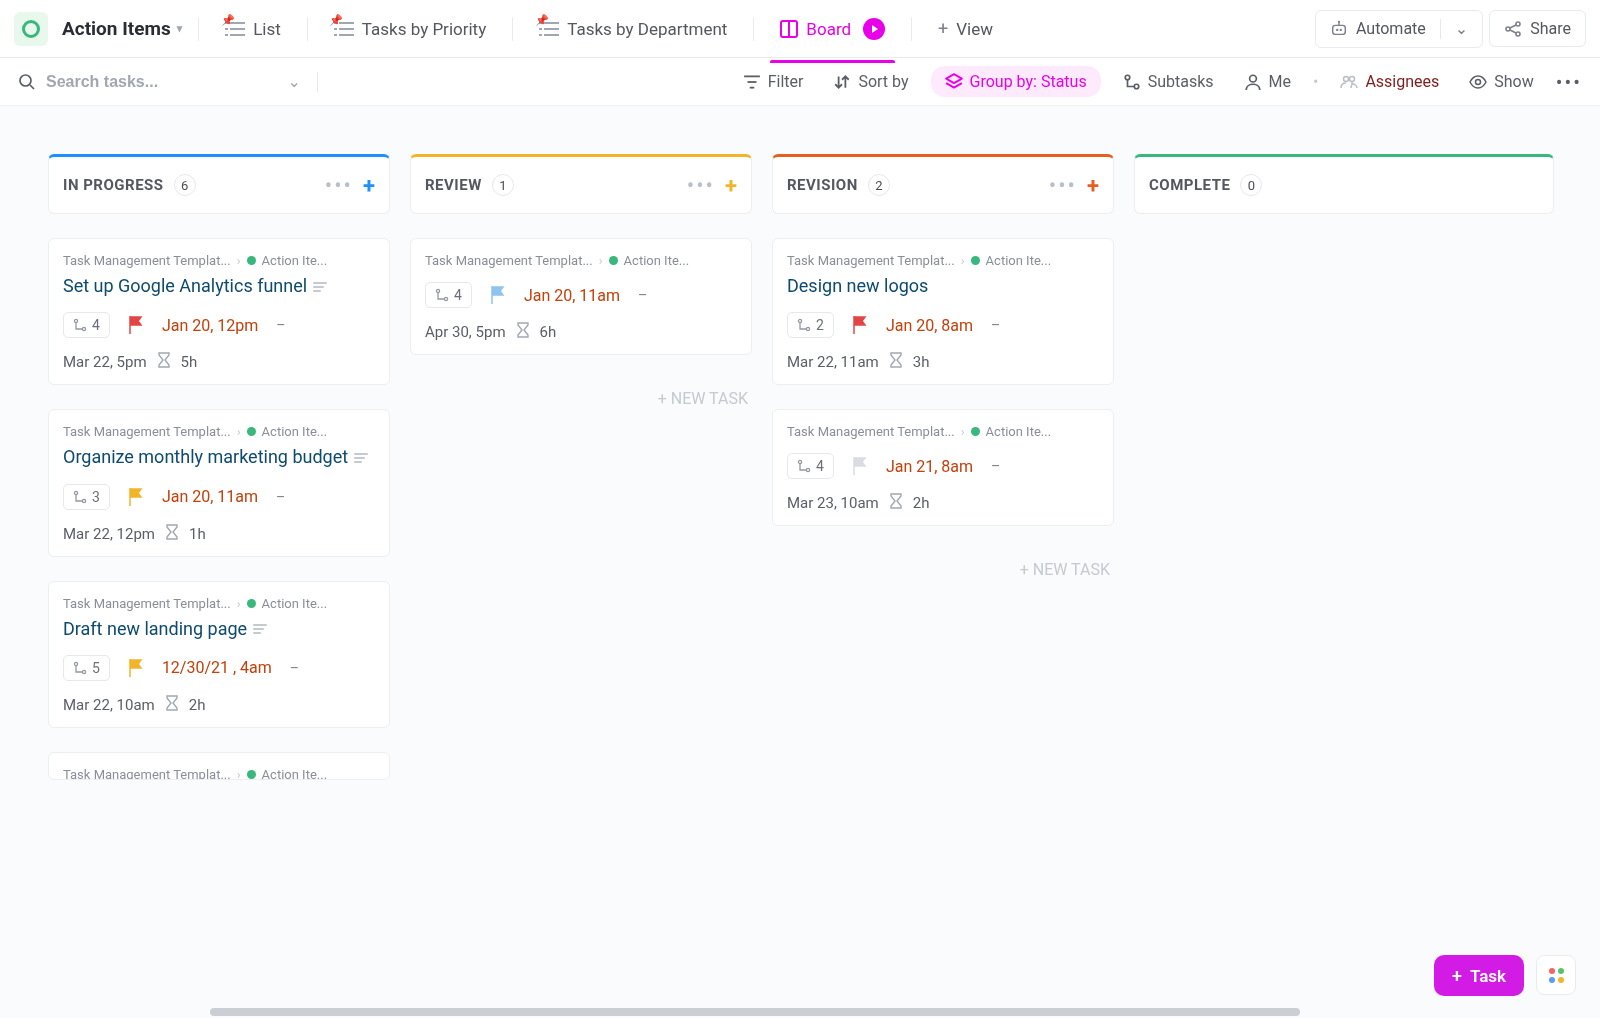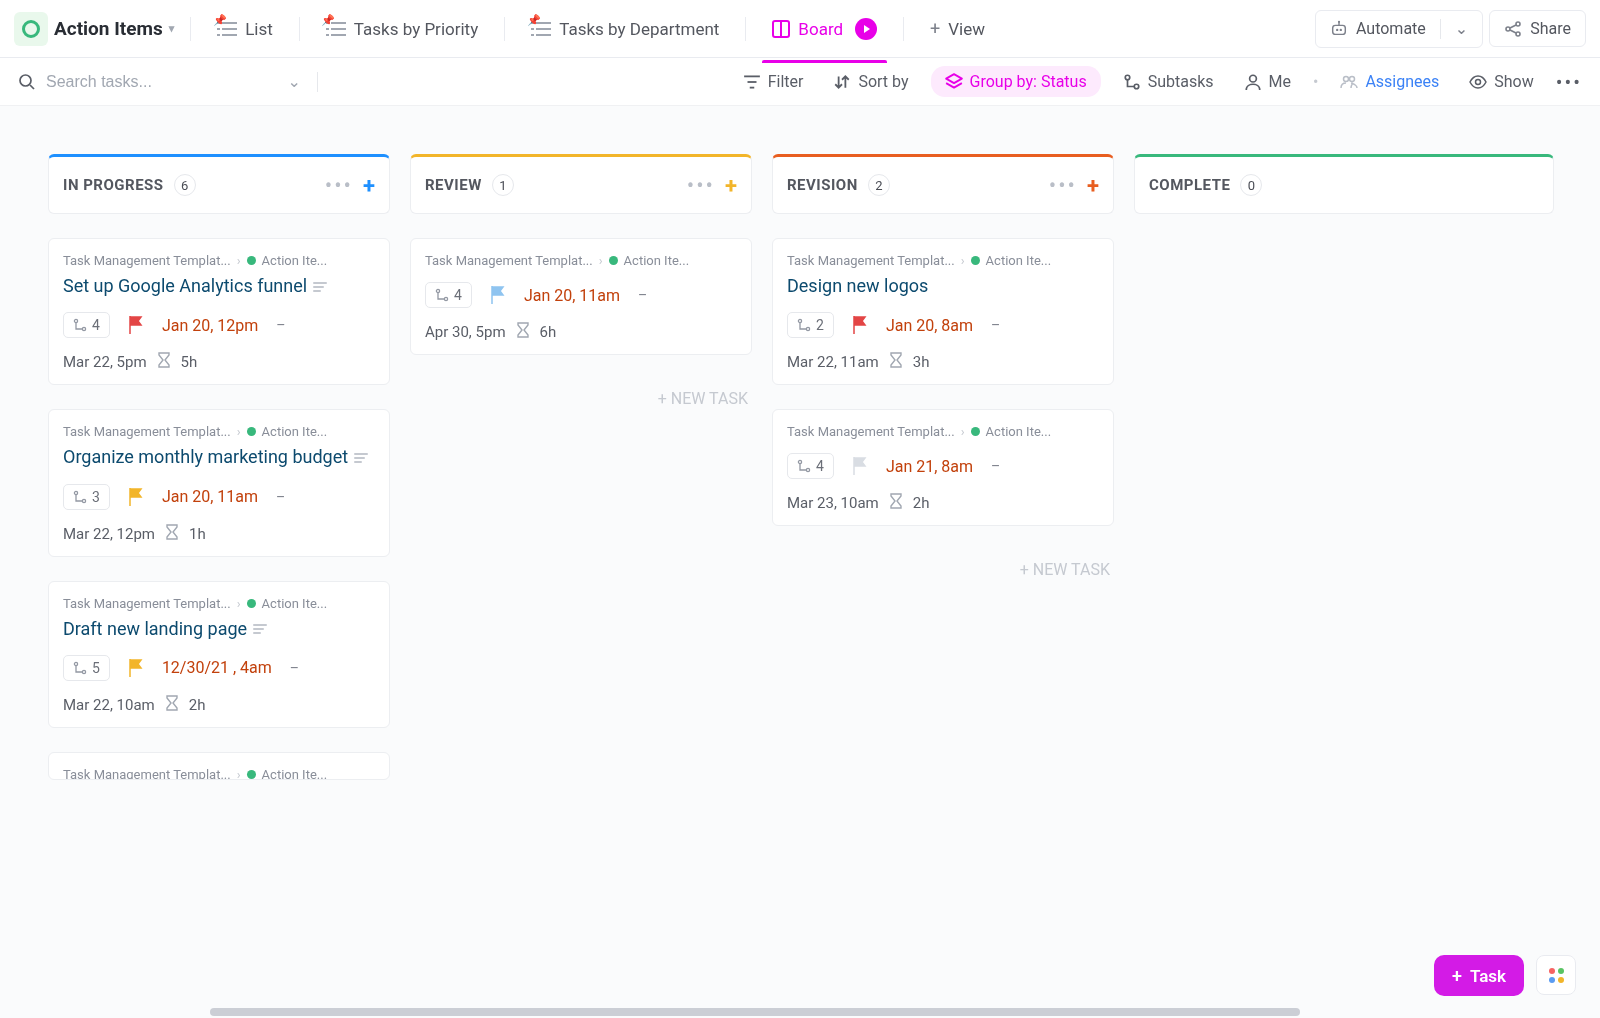--- a/index.html
+++ b/index.html
@@ -2,42 +2,42 @@
 <html><head>
 <meta charset="utf-8">
 <style>
 * { box-sizing: border-box; margin: 0; padding: 0; }
 body { font-family: -apple-system, BlinkMacSystemFont, "Segoe UI", Roboto, sans-serif; background: #fff; color: #292d34; overflow: hidden; }
 
 
 .toolbar { display: flex; align-items: center; height: 58px; border-bottom: 1px solid #e9ebf0; padding: 0 14px; gap: 6px; }
 .logo-box { width: 34px; height: 34px; background: #e9f8ec; border-radius: 6px; display: flex; align-items: center; justify-content: center; }
 .logo-circle { width: 18px; height: 18px; border: 3px solid #38b87c; border-radius: 50%; }
-.title { font-size: 19px; font-weight: 700; color: #292d34; display: flex; align-items: center; gap: 6px; cursor: pointer; }
+.title { font-size: 19px; font-weight: 700; color: #292d34; margin-left: 8px; display: flex; align-items: center; gap: 6px; cursor: pointer; }
 .caret { font-size: 11px; color: #a1a7b1; }
 .divider { width: 1px; height: 24px; background: #e9ebf0; margin: 0 10px; }
 .tabbtn { display: flex; align-items: center; gap: 8px; padding: 6px 10px; color: #54575f; font-size: 17px; cursor: pointer; border-radius: 5px; }
 .tabbtn.active { color: #e800e8; position: relative; }
 .underline { position: absolute; bottom: -17px; left: 0; right: 0; height: 3px; background: #e800e8; border-radius: 2px 2px 0 0; }
 .playcircle { width: 22px; height: 22px; background: #e800e8; border-radius: 50%; display: flex; align-items: center; justify-content: center; margin-left: 4px; }
 .playcircle::before { content: ""; width: 0; height: 0; border-left: 6px solid #fff; border-top: 4px solid transparent; border-bottom: 4px solid transparent; margin-left: 2px; }
 .spacer { flex: 1; }
 .toolbtn { display: flex; align-items: center; gap: 8px; padding: 8px 14px; border: 1px solid #e9ebf0; border-radius: 6px; color: #54575f; font-size: 16px; cursor: pointer; }
 .iconlist { width: 20px; height: 18px; position: relative; }
 .pinico { position: absolute; top: -6px; left: -4px; font-size: 11px; color: #b9bec7; }
 
 
 .filterbar { display: flex; align-items: center; height: 48px; padding: 0 18px; border-bottom: 1px solid #f0f1f3; gap: 14px; font-size: 16px; color: #5a5e67; }
 .searchwrap { display: flex; align-items: center; gap: 10px; flex: 0 0 300px; }
-.searchinput { border: none; outline: none; font-size: 16px; color: #5a5e67; flex: 1; }
+.searchinput { border: none; outline: none; font-size: 16px; color: #5a5e67; flex: 1; font-weight: bold; }
 .searchinput::placeholder { color: #a1a7b1; }
 .fitem { display: flex; align-items: center; gap: 7px; cursor: pointer; padding: 4px 8px; border-radius: 14px; }
 .fitem.group { background: #fdeafd; color: #e800e8; padding: 6px 14px; }
 .fsep { color: #c5c9d0; }
-.fmuted { color: #3b82f6; }
+.fmuted { color: #7f1d1d; }
 .more-menu { font-size: 20px; color: #5a5e67; letter-spacing: 2px; cursor: pointer; }
 
 
 .board { display: flex; gap: 20px; padding: 24px 24px 8px 24px; background: #fafbfc; height: calc(1018px - 58px - 48px); overflow-x: auto; align-items: flex-start; }
 .leftstub { flex: 0 0 4px; }
 .col { flex: 0 0 342px; display: flex; flex-direction: column; gap: 24px; margin-top: 24px; }
 .colhead { background: #fff; border: 1px solid #eceef1; border-radius: 6px; border-top: 3px solid var(--col); height: 60px; display: flex; align-items: center; padding: 0 14px; gap: 10px; color: #54575f; }
 .colname { font-weight: 700; font-size: 15px; letter-spacing: 0.5px; }
 .countpill { min-width: 22px; height: 22px; border: 1px solid #e6e8ec; border-radius: 12px; display: flex; align-items: center; justify-content: center; font-size: 13px; padding: 0 6px; color: #4a4d55; }
 .headspacer { flex: 1; }

